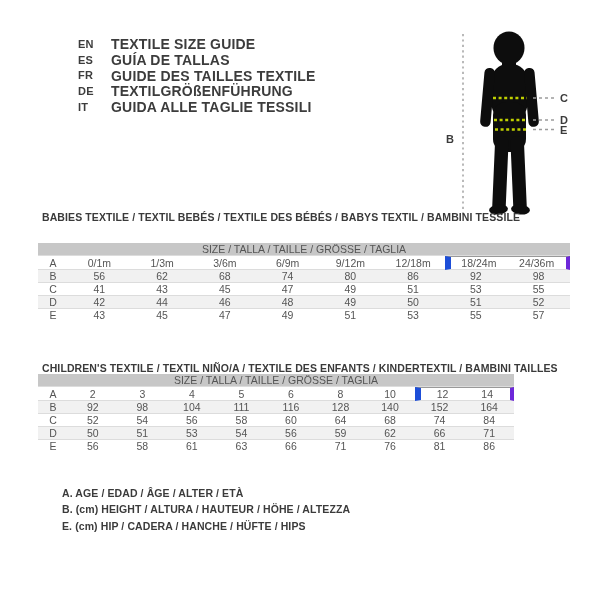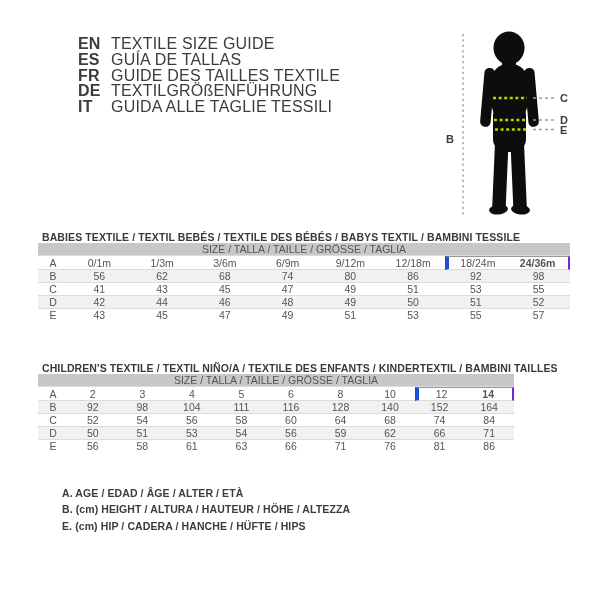--- a/index.html
+++ b/index.html
@@ -4,49 +4,49 @@
 <title>Textile Size Guide</title>
 <style>
   html,body{margin:0;padding:0;background:#fff;}
   .canvas{
     position:relative;width:600px;height:600px;background:#ffffff;overflow:hidden;
     font-family:"Liberation Sans",sans-serif;color:#3c3c3c;
   }
   
   .lang-block{position:absolute;left:42px;top:36px;}
   .lang-row{display:flex;height:15.8px;align-items:center;}
-  .lang-code{width:33px;font-size:16px;font-weight:700;letter-spacing:.2px;padding-left:36px;}
-  .lang-label{font-size:16px;font-weight:400;letter-spacing:.2px;white-space:nowrap;}
+  .lang-code{width:33px;font-size:11px;font-weight:700;letter-spacing:.2px;padding-left:36px;}
+  .lang-label{font-size:14px;font-weight:700;letter-spacing:.2px;white-space:nowrap;}
   
   .figure-wrap{position:absolute;left:420px;top:10px;width:180px;height:220px;}
   .figure-wrap svg{display:block;}
   .fig-label{font-family:"Liberation Sans",sans-serif;font-size:11px;font-weight:700;fill:#3b3b3b;}
   
   .section-title{position:absolute;left:42px;font-size:10.5px;font-weight:700;letter-spacing:.1px;white-space:nowrap;color:#3a3a3a;}
-  .babies-title{top:211px;margin-top:20px;}
+  .babies-title{top:211px;}
   .children-title{top:362px;}
   
   .table-host{position:absolute;left:38px;}
   .babies-host{top:243px;width:532px;}
   .children-host{top:374px;width:476px;}
   table.size-table{border-collapse:separate;border-spacing:0;table-layout:fixed;width:100%;}
   table.size-table td{
     padding:0;height:12px;line-height:12px;font-size:10.5px;color:#555;
     text-align:center;border-bottom:1px solid #dcdcdc;overflow:hidden;white-space:nowrap;
   }
   table.size-table tr:last-child td{border-bottom:none;}
   td.band{
     background:#c7c7c7;text-align:left;padding-left:5px;height:14px;line-height:14px;
     color:#4d4d4d;font-size:10.5px;border-bottom:1px solid #ffffff;
   }
   td.lbl{text-align:left;padding-left:5px;color:#4d4d4d;}
   tr.stripe td{background:#f1f1f1;}
   td.hl{border-top:1px solid #999;border-bottom:1px solid #999;}
-  td.hl-left{border-left:4px solid #1d4ed8;}
-  td.hl-right{border-right:2px solid #6d28d9;font-weight:bold;}
+  td.hl-left{border-left:6px solid #1d4ed8;}
+  td.hl-right{border-right:4px solid #6d28d9;}
   
   .legend{position:absolute;left:42px;top:487px;margin-left:20px;}
   .legend-row{height:16.3px;font-size:10.5px;font-weight:700;letter-spacing:.1px;white-space:nowrap;color:#3b3b3b;}
 </style>
 </head>
 <body>
 
 <div class="canvas">
 
   <div class="lang-block">

